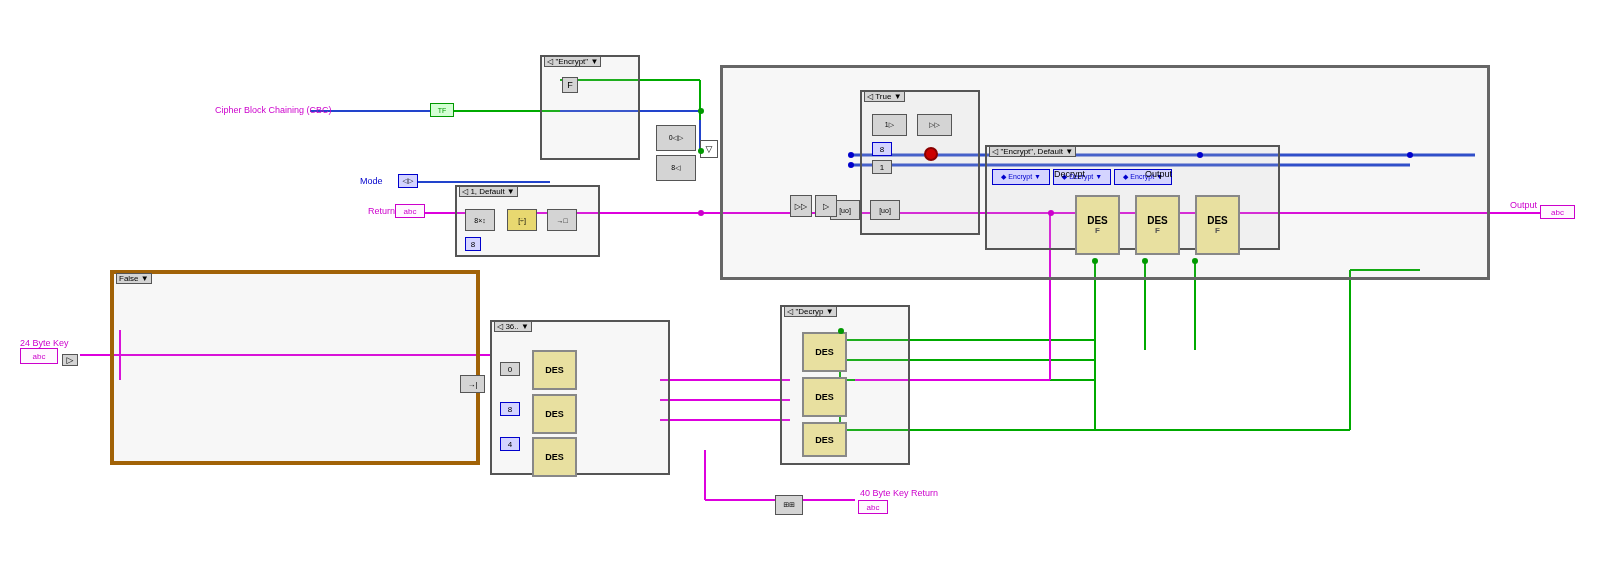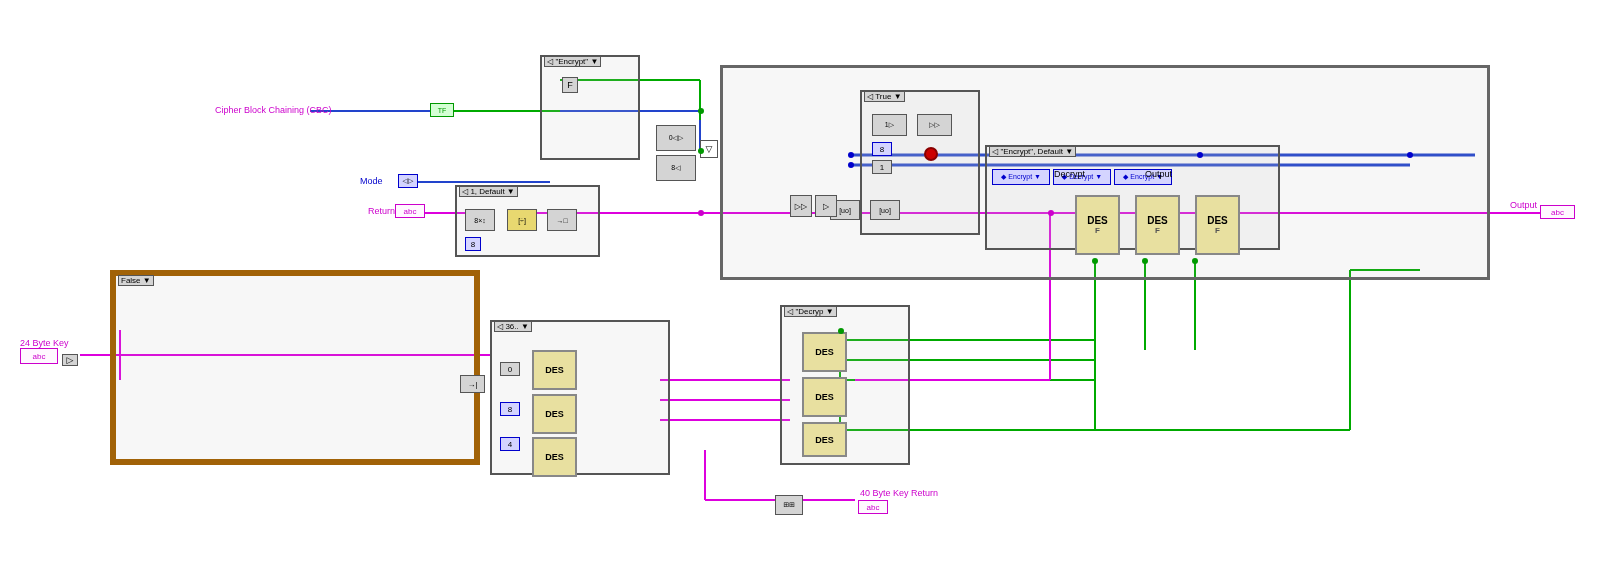--- a/index.html
+++ b/index.html
@@ -89,21 +89,21 @@
     }
     .connector-dot-blue {
       background: #0000cc;
     }
     .connector-dot-pink {
       background: #cc00cc;
     }
     
     .outer-case {
       position: absolute;
-      border: 6px solid #a16207;
+      border: 4px solid #a16207;
       background: rgba(180,180,180,0.1);
     }
   </style>
 </head>
 <body>
 
 <div class="canvas">
 
   <svg class="wire-canvas">
 

